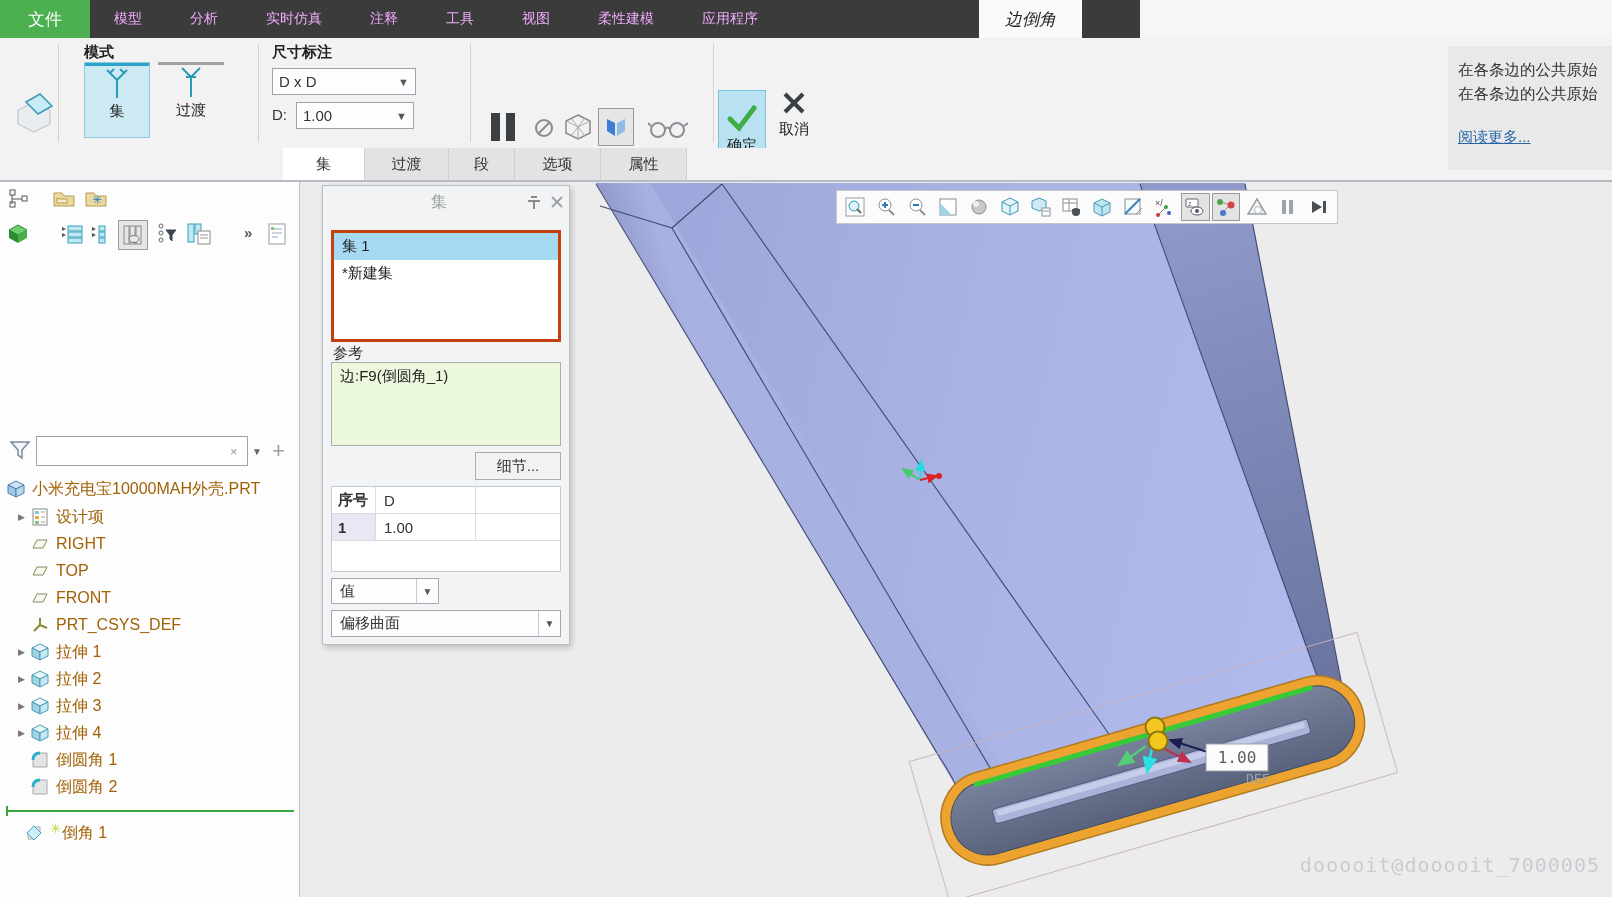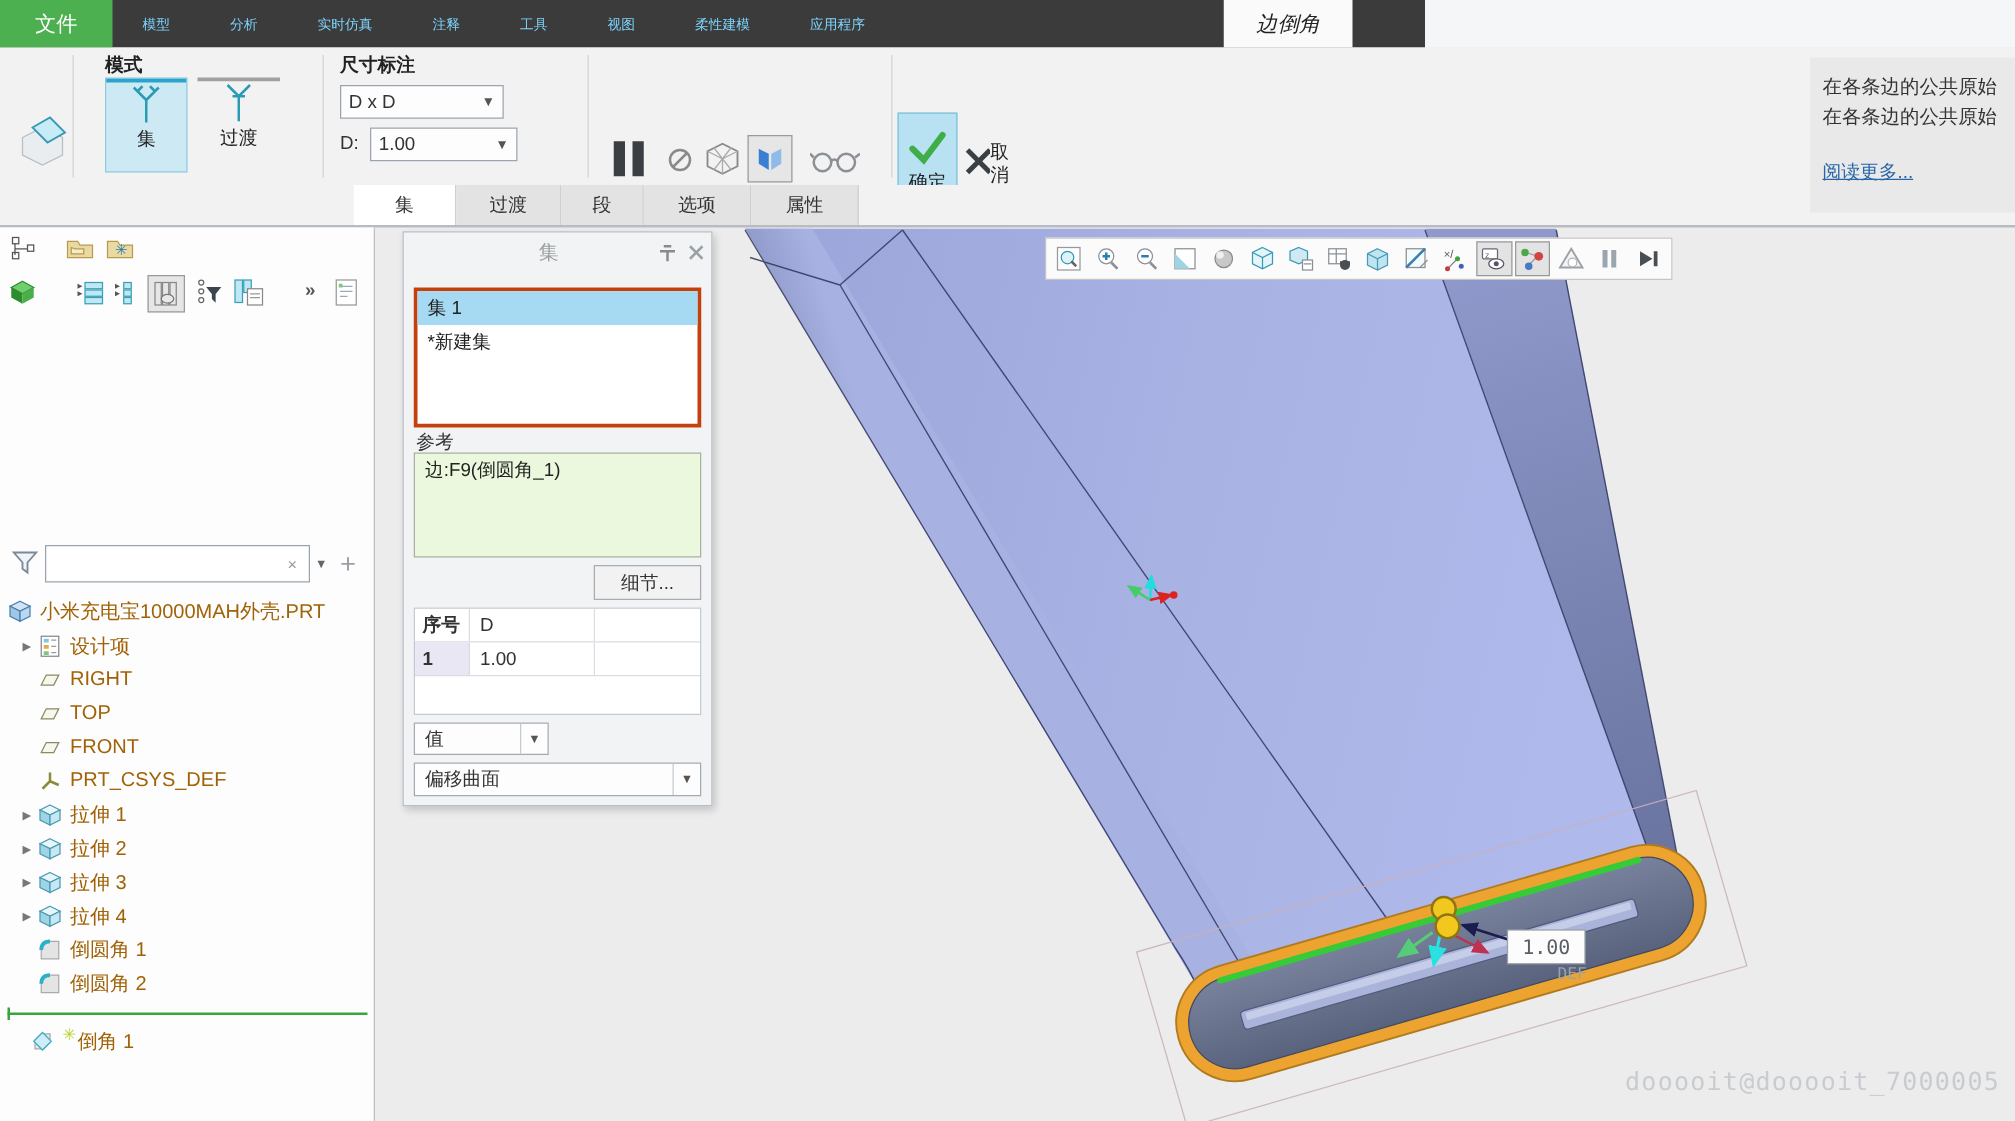--- a/index.html
+++ b/index.html
@@ -4,35 +4,35 @@
 <style>
   * { margin:0; padding:0; box-sizing:border-box; }
   html,body { width:1612px; height:897px; overflow:hidden;
     font-family:"Liberation Sans","DejaVu Sans",sans-serif; background:#ececec; }
   .abs { position:absolute; }
 
   
   #menubar { position:absolute; left:0; top:0; width:1612px; height:38px; background:#f5f6f7; }
   #menubar .darkbar { position:absolute; left:0; top:0; width:1140px; height:38px; background:#3b3b3b; display:flex; align-items:stretch; }
   .menu-file { width:90px; background:#4caf50; color:#fff; font-size:17px; display:flex; align-items:center; justify-content:center; cursor:pointer; }
-  .menu-item { color:#7dd3fc; font-size:11px; display:flex; align-items:center; justify-content:center; padding:12px 24px; cursor:pointer; }
+  .menu-item { color:#f0abfc; font-size:14px; display:flex; align-items:center; justify-content:center; padding:12px 24px; cursor:pointer; }
   .menu-activetab { margin-left:auto; margin-right:58px; background:#fafafa; color:#222; font-size:17px; font-style:italic; display:flex; align-items:center; justify-content:center; padding:0 26px; }
 
   
   #ribbon { position:absolute; left:0; top:38px; width:1612px; height:110px; background:#f2f2f2; }
   .vsep { position:absolute; top:6px; width:1px; height:98px; background:#d2d2d2; }
   .grouplabel { position:absolute; font-size:15px; font-weight:bold; color:#222; }
   .modebtn { position:absolute; top:24px; width:66px; height:76px; display:flex; flex-direction:column; align-items:center; cursor:pointer; }
   .modebtn .topbar { width:100%; height:3px; }
   .modebtn .mlabel { font-size:15px; color:#222; margin-top:2px; }
   .modebtn.sel { background:#cdeaf4; border:1px solid #8fcbe0; }
   .selectbox { position:absolute; background:#fdfdfd; border:1px solid #9aa4ae; font-size:15px; color:#333; display:flex; align-items:center; padding:0 6px; cursor:pointer; }
   .selectbox .arr { margin-left:auto; color:#555; font-size:11px; }
   .okbtn { position:absolute; width:48px; height:78px; background:#b8e2f2; border:1px solid #7ec0da; display:flex; flex-direction:column; align-items:center; justify-content:center; cursor:pointer; }
-  .cancelbtn { position:absolute; width:48px; height:78px; display:flex; flex-direction:row; align-items:center; justify-content:center; cursor:pointer; }
+  .cancelbtn { position:absolute; width:48px; height:78px; display:flex; flex-direction:column; align-items:center; cursor:pointer; }
   .okbtn span,.cancelbtn span { font-size:15px; color:#222; margin-top:4px; }
   .ribicon { position:absolute; cursor:pointer; }
   .pressedbox { background:#e6e6e6; border:1px solid #9a9a9a; }
 
   
   #tabstrip { position:absolute; left:0; top:148px; width:1612px; height:34px; background:#f2f2f2; border-bottom:2px solid #b7bcc4; }
   #tabstrip .tabs { position:absolute; left:283px; top:0; height:32px; display:flex; }
   .dtab { height:32px; display:flex; align-items:center; justify-content:center; font-size:15px; color:#333; background:#e3e3e3; border-right:1px solid #cfcfcf; cursor:pointer; }
   .dtab.active { background:#fff; }
 
@@ -374,21 +374,21 @@
   <div class="modebtn" style="left:158px">
     <div class="topbar" style="background:#a0a0a0"></div>
     <svg width="30" height="34">
         <path d="M15,32 L15,12 M15,12 L6,3 M15,12 L24,3 M10,12 L20,12" stroke="#2a9bb5" stroke-width="2" fill="none"></path>
       </svg>
     <span class="mlabel">过渡</span>
   </div>
   <div class="vsep" style="left:258px"></div>
 
   <div class="grouplabel" style="left:272px;top:5px">尺寸标注</div>
-  <div class="selectbox" style="left:272px;top:30px;width:131px;height:27px">
+  <div class="selectbox" style="left:272px;top:30px;width:144px;height:27px">
     <span>D x D</span>
     <span class="arr">▼</span>
   </div>
   <div class="abs" style="left:272px;top:68px;font-size:15px;color:#333">D:</div>
   <div class="selectbox" style="left:296px;top:64px;width:118px;height:27px">
     <span>1.00</span>
     <span class="arr">▼</span>
   </div>
   <div class="vsep" style="left:470px"></div>
 

